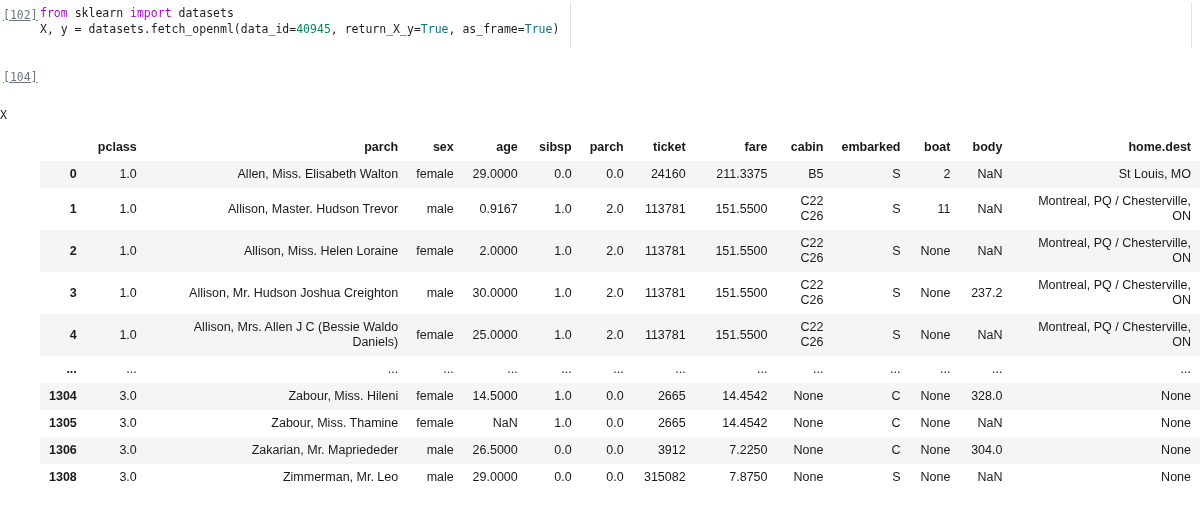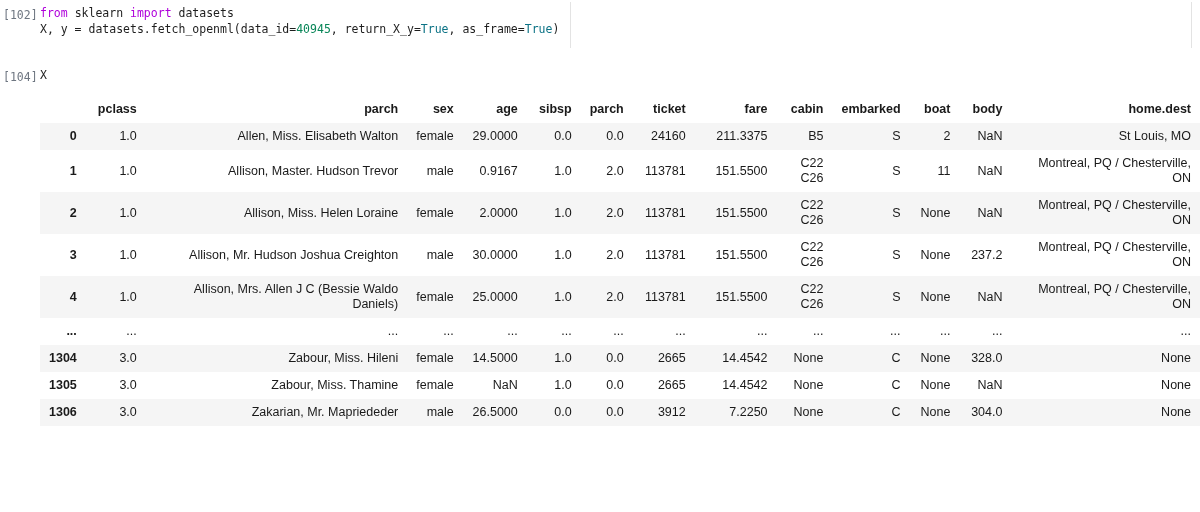--- a/index.html
+++ b/index.html
@@ -17,35 +17,36 @@
   }
   .notebook { padding-top: 5px; }
 
   .cell { display: flex; align-items: flex-start; }
   .gutter { flex: 0 0 40px; width: 40px; padding-left: 3px; }
   .exec-label {
     font-family: "DejaVu Sans Mono", monospace;
     font-size: 11.5px;
     line-height: 16px;
     color: var(--exec, #6e7681);
+    text-decoration: underline;
   }
   .code-editor {
     font-family: "DejaVu Sans Mono", monospace;
     font-size: 11.5px;
     line-height: 16px;
     color: var(--code-text, #1e1e1e);
     white-space: pre;
   }
   .code-line { white-space: pre; }
   .tok-kw    { color: var(--kw, #af00db); }
   .tok-num   { color: var(--num, #098658); }
   .tok-const { color: var(--const, #0b7285); }
   .tok-plain { color: var(--code-text, #1e1e1e); }
 
-  .cell-104 { margin-top: 30px; }
+  .cell-104 { margin-top: 30px; flex-direction: column; }
 
   .output-area { margin-left: 40px; margin-top: 11px; }
 
   table.dataframe {
     border-collapse: collapse;
     table-layout: fixed;
     font-size: 12.5px;
     line-height: 15px;
     color: var(--table-text, #1a1a1a);
   }
@@ -261,20 +262,36 @@
             <td>0.0</td>
             <td>0.0</td>
             <td>3912</td>
             <td>7.2250</td>
             <td>None</td>
             <td>C</td>
             <td>None</td>
             <td>304.0</td>
             <td>None</td>
           </tr>
+          <tr>
+            <th>1308</th>
+            <td>3.0</td>
+            <td>Zimmerman, Mr. Leo</td>
+            <td>male</td>
+            <td>29.0000</td>
+            <td>0.0</td>
+            <td>0.0</td>
+            <td>315082</td>
+            <td>7.8750</td>
+            <td>None</td>
+            <td>S</td>
+            <td>None</td>
+            <td>NaN</td>
+            <td>None</td>
+          </tr>
         </tbody>
       </table>
   </div>
 
   <div class="v-divider" id="divider-code"></div>
   <div class="v-divider" id="divider-right"></div>
 
 </div>
 
 </body></html>

